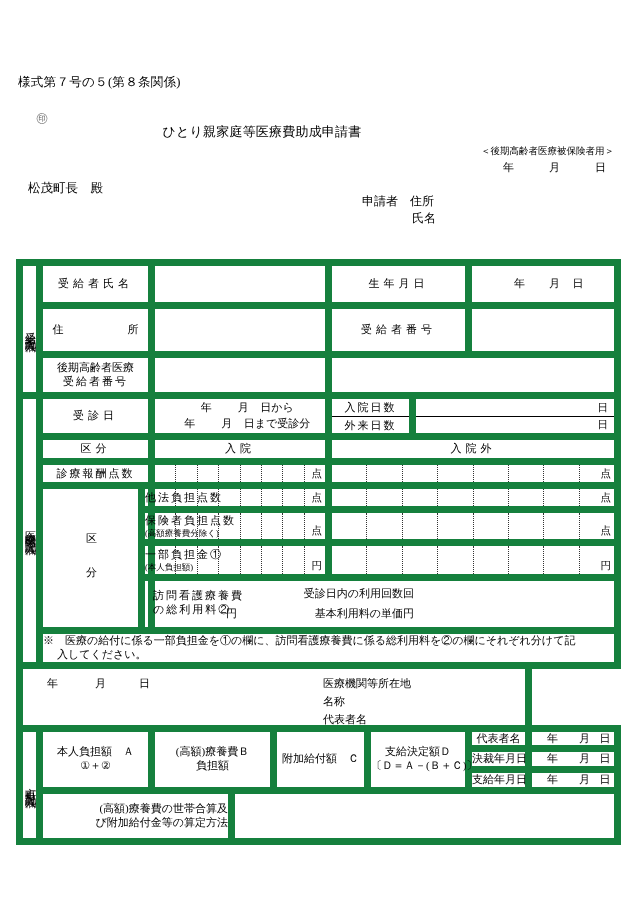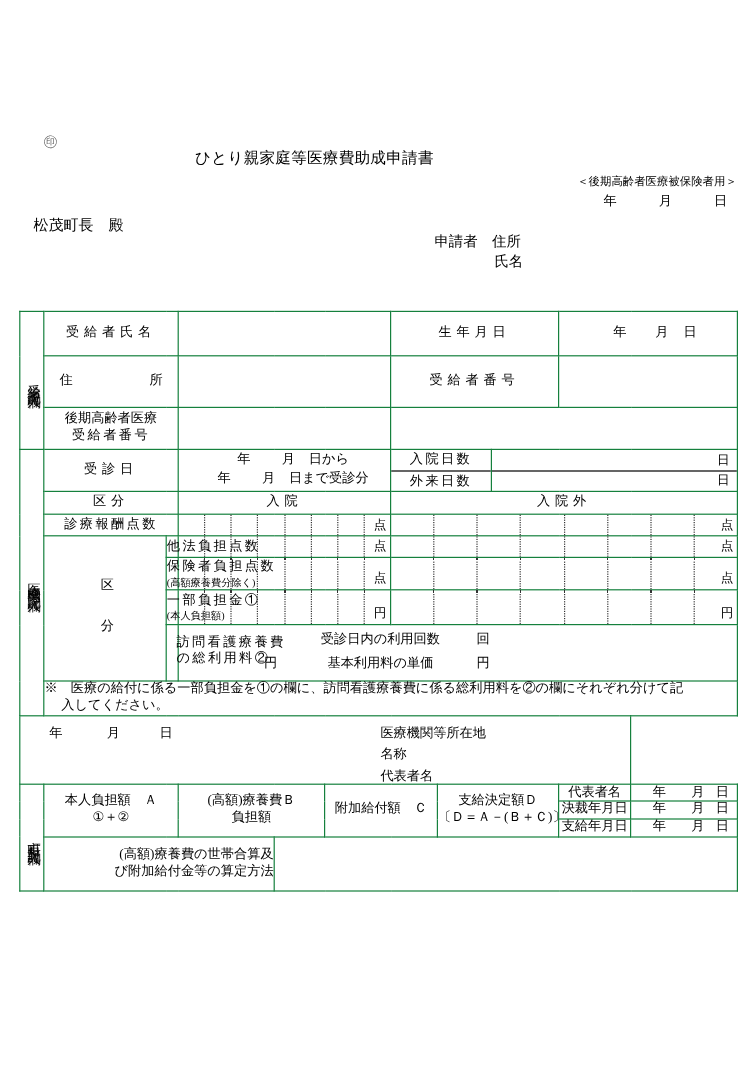--- a/index.html
+++ b/index.html
@@ -96,21 +96,21 @@
   .tbl {
     position: absolute;
     left: 16px;
     top: 259px;
     width: 598px;
     border-collapse: collapse;
     table-layout: fixed;
     font-size: 11px;
   }
   .tbl td {
-    border: 1px solid #15803d;
+    border: 7px solid #15803d;
     padding: 0;
     vertical-align: middle;
     line-height: 1.25;
   }
   .vert {
     writing-mode: vertical-rl;
     text-orientation: upright;
     letter-spacing: 2px;
     text-align: center;
     font-size: 11px;
@@ -209,21 +209,21 @@
 
   
   .hn-box { padding: 3px 0 3px 0; }
   .hn-row {
     display: flex;
     align-items: center;
     white-space: nowrap;
     padding: 3px 0;
   }
   .hn-lead { width: 82px; text-align: right; padding-right: 6px; }
-  .hn-mid { width: 160px; text-align: center; }
+  .hn-mid { width: 160px; text-align: right; }
   .hn-unit { width: 60px; text-align: left; }
 
   .note {
     padding: 4px 6px 4px 2px;
     font-size: 11px;
     line-height: 1.45;
     text-align: left;
   }
   .note .ind { display: inline-block; width: 14px; }
 
@@ -268,20 +268,21 @@
     line-height: 1.5;
     text-align: right;
     white-space: nowrap;
   }
 </style>
 </head>
 <body>
 
 <div class="page">
 
+  <div class="form-no">様式第７号の５(第８条関係)</div>
   <div class="seal-mark">㊞</div>
   <div class="doc-title">ひとり親家庭等医療費助成申請書</div>
   <div class="subtitle">＜後期高齢者医療被保険者用＞</div>
 
   <div class="date-line">
     <span class="date-y">年</span><span class="date-m">月</span><span>日</span>
   </div>
 
   <div class="addressee">松茂町長　殿</div>
 

